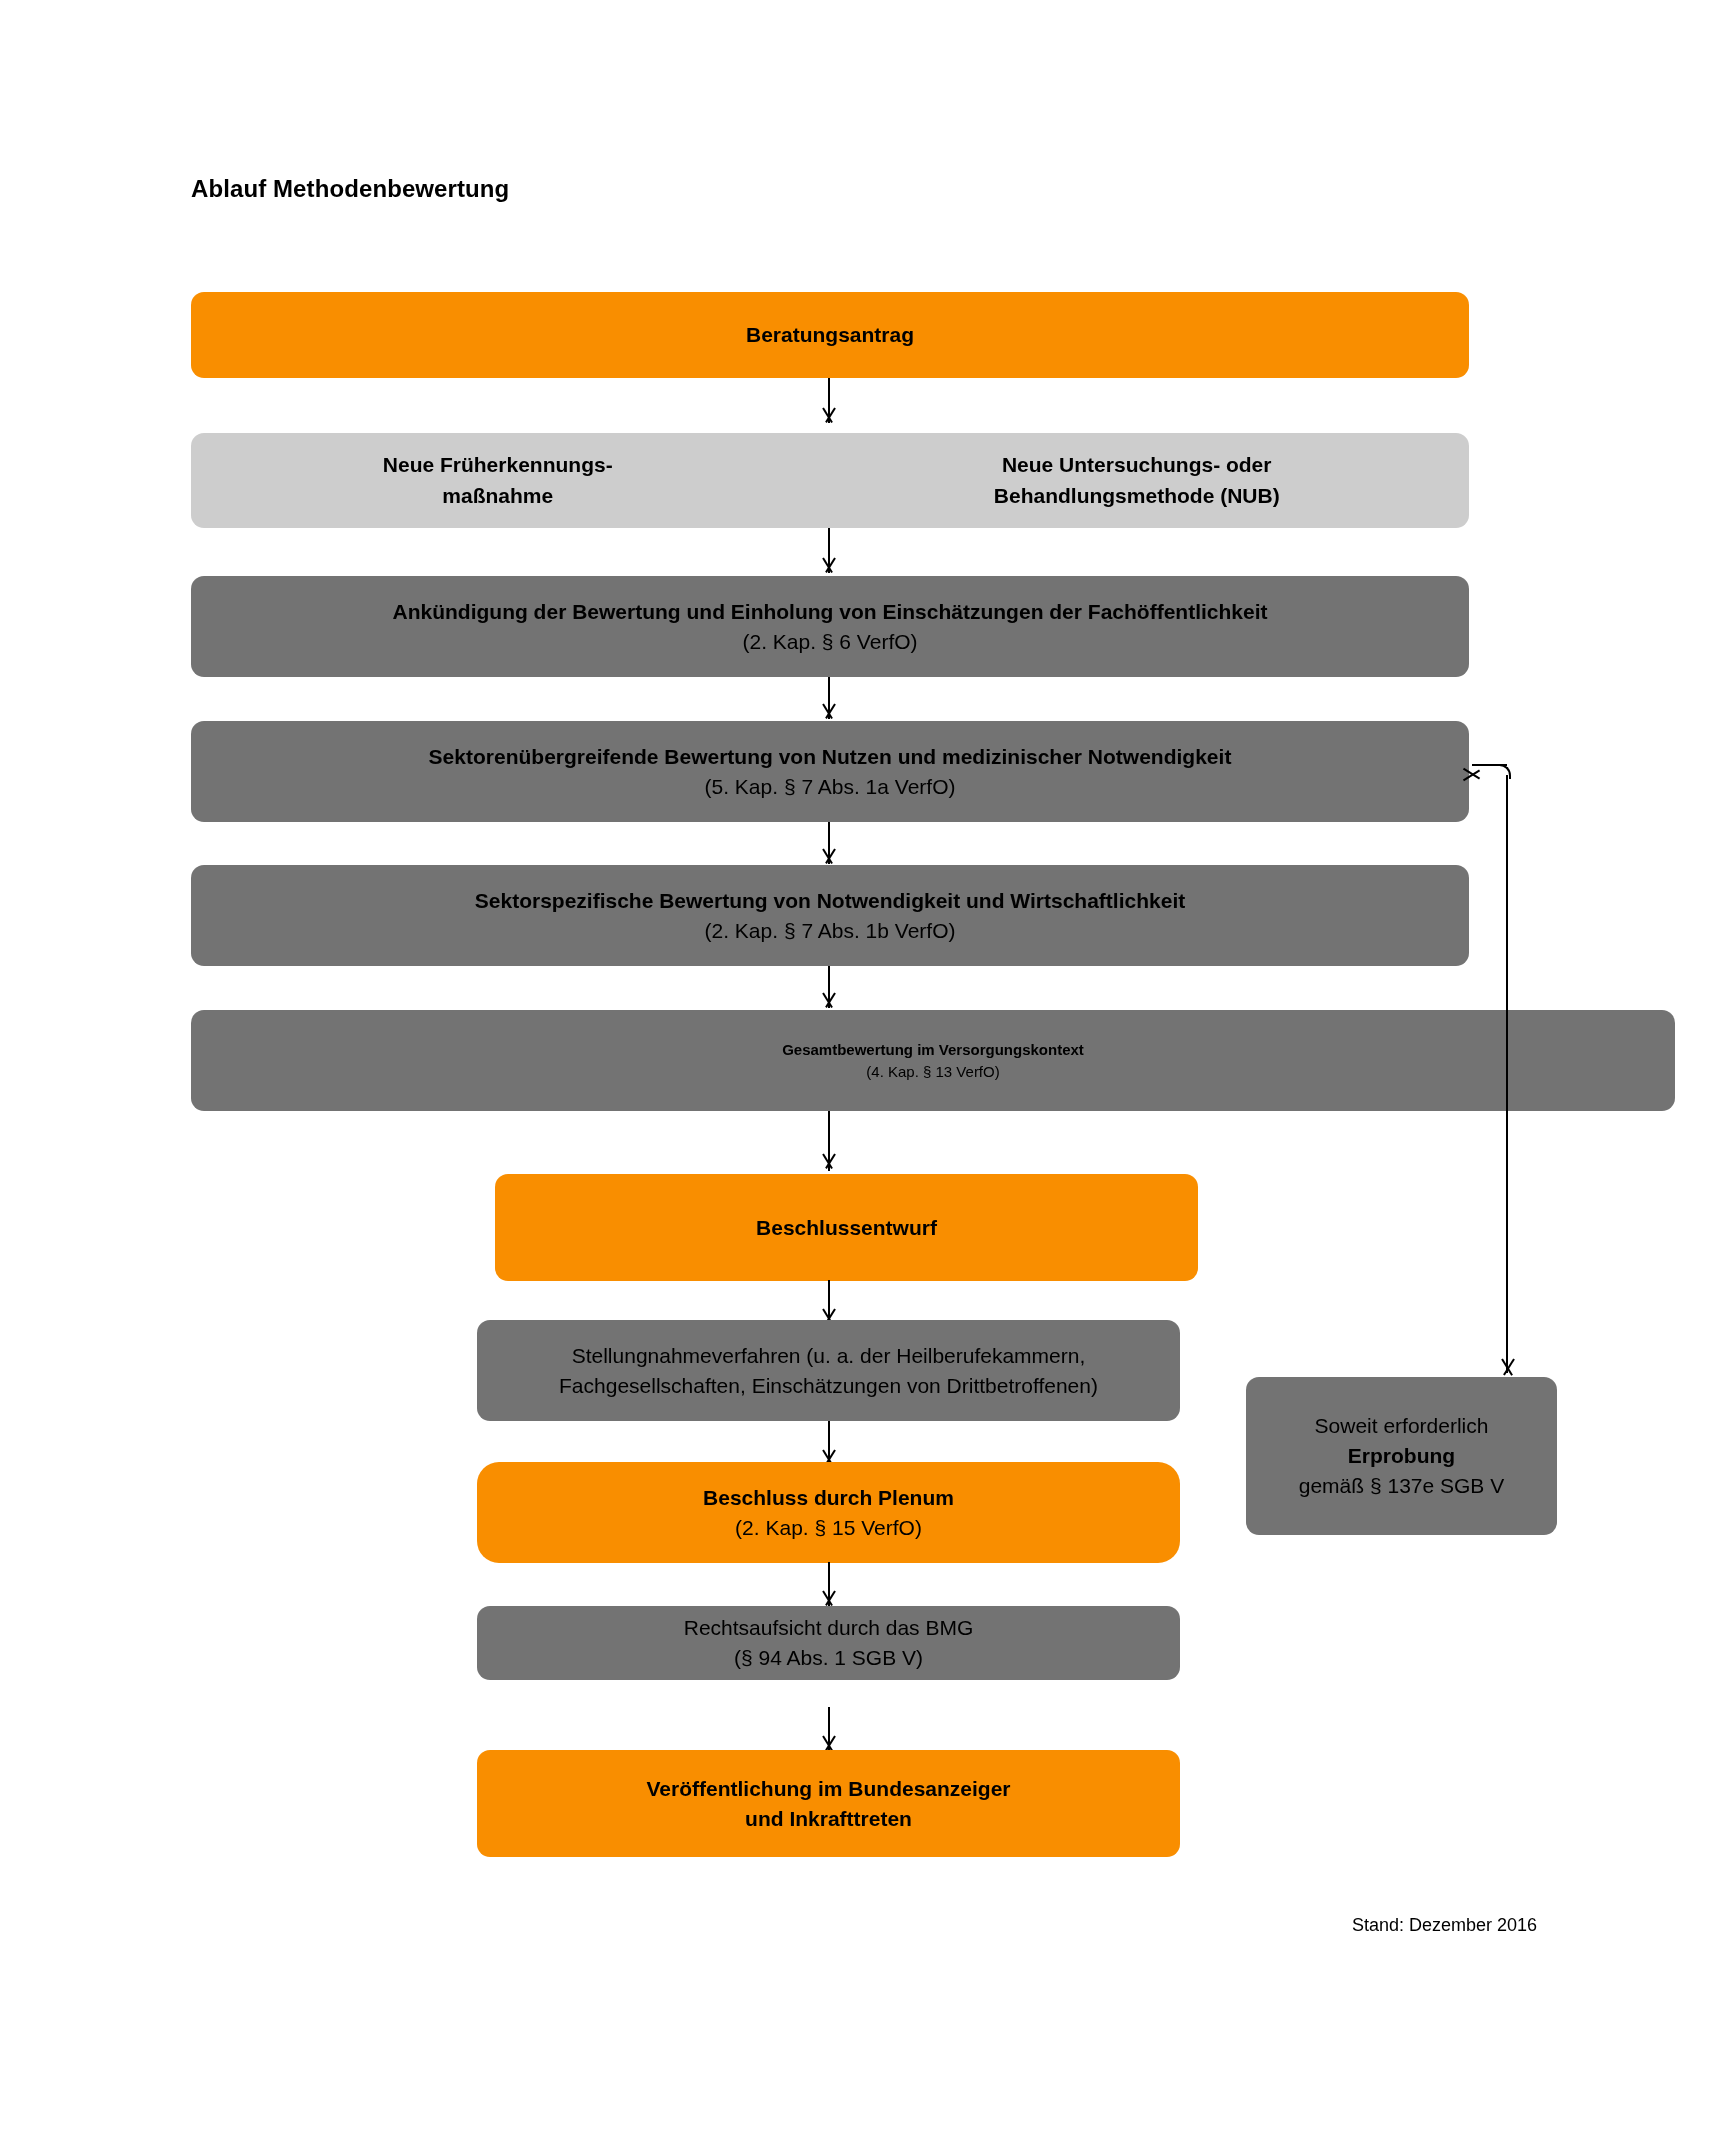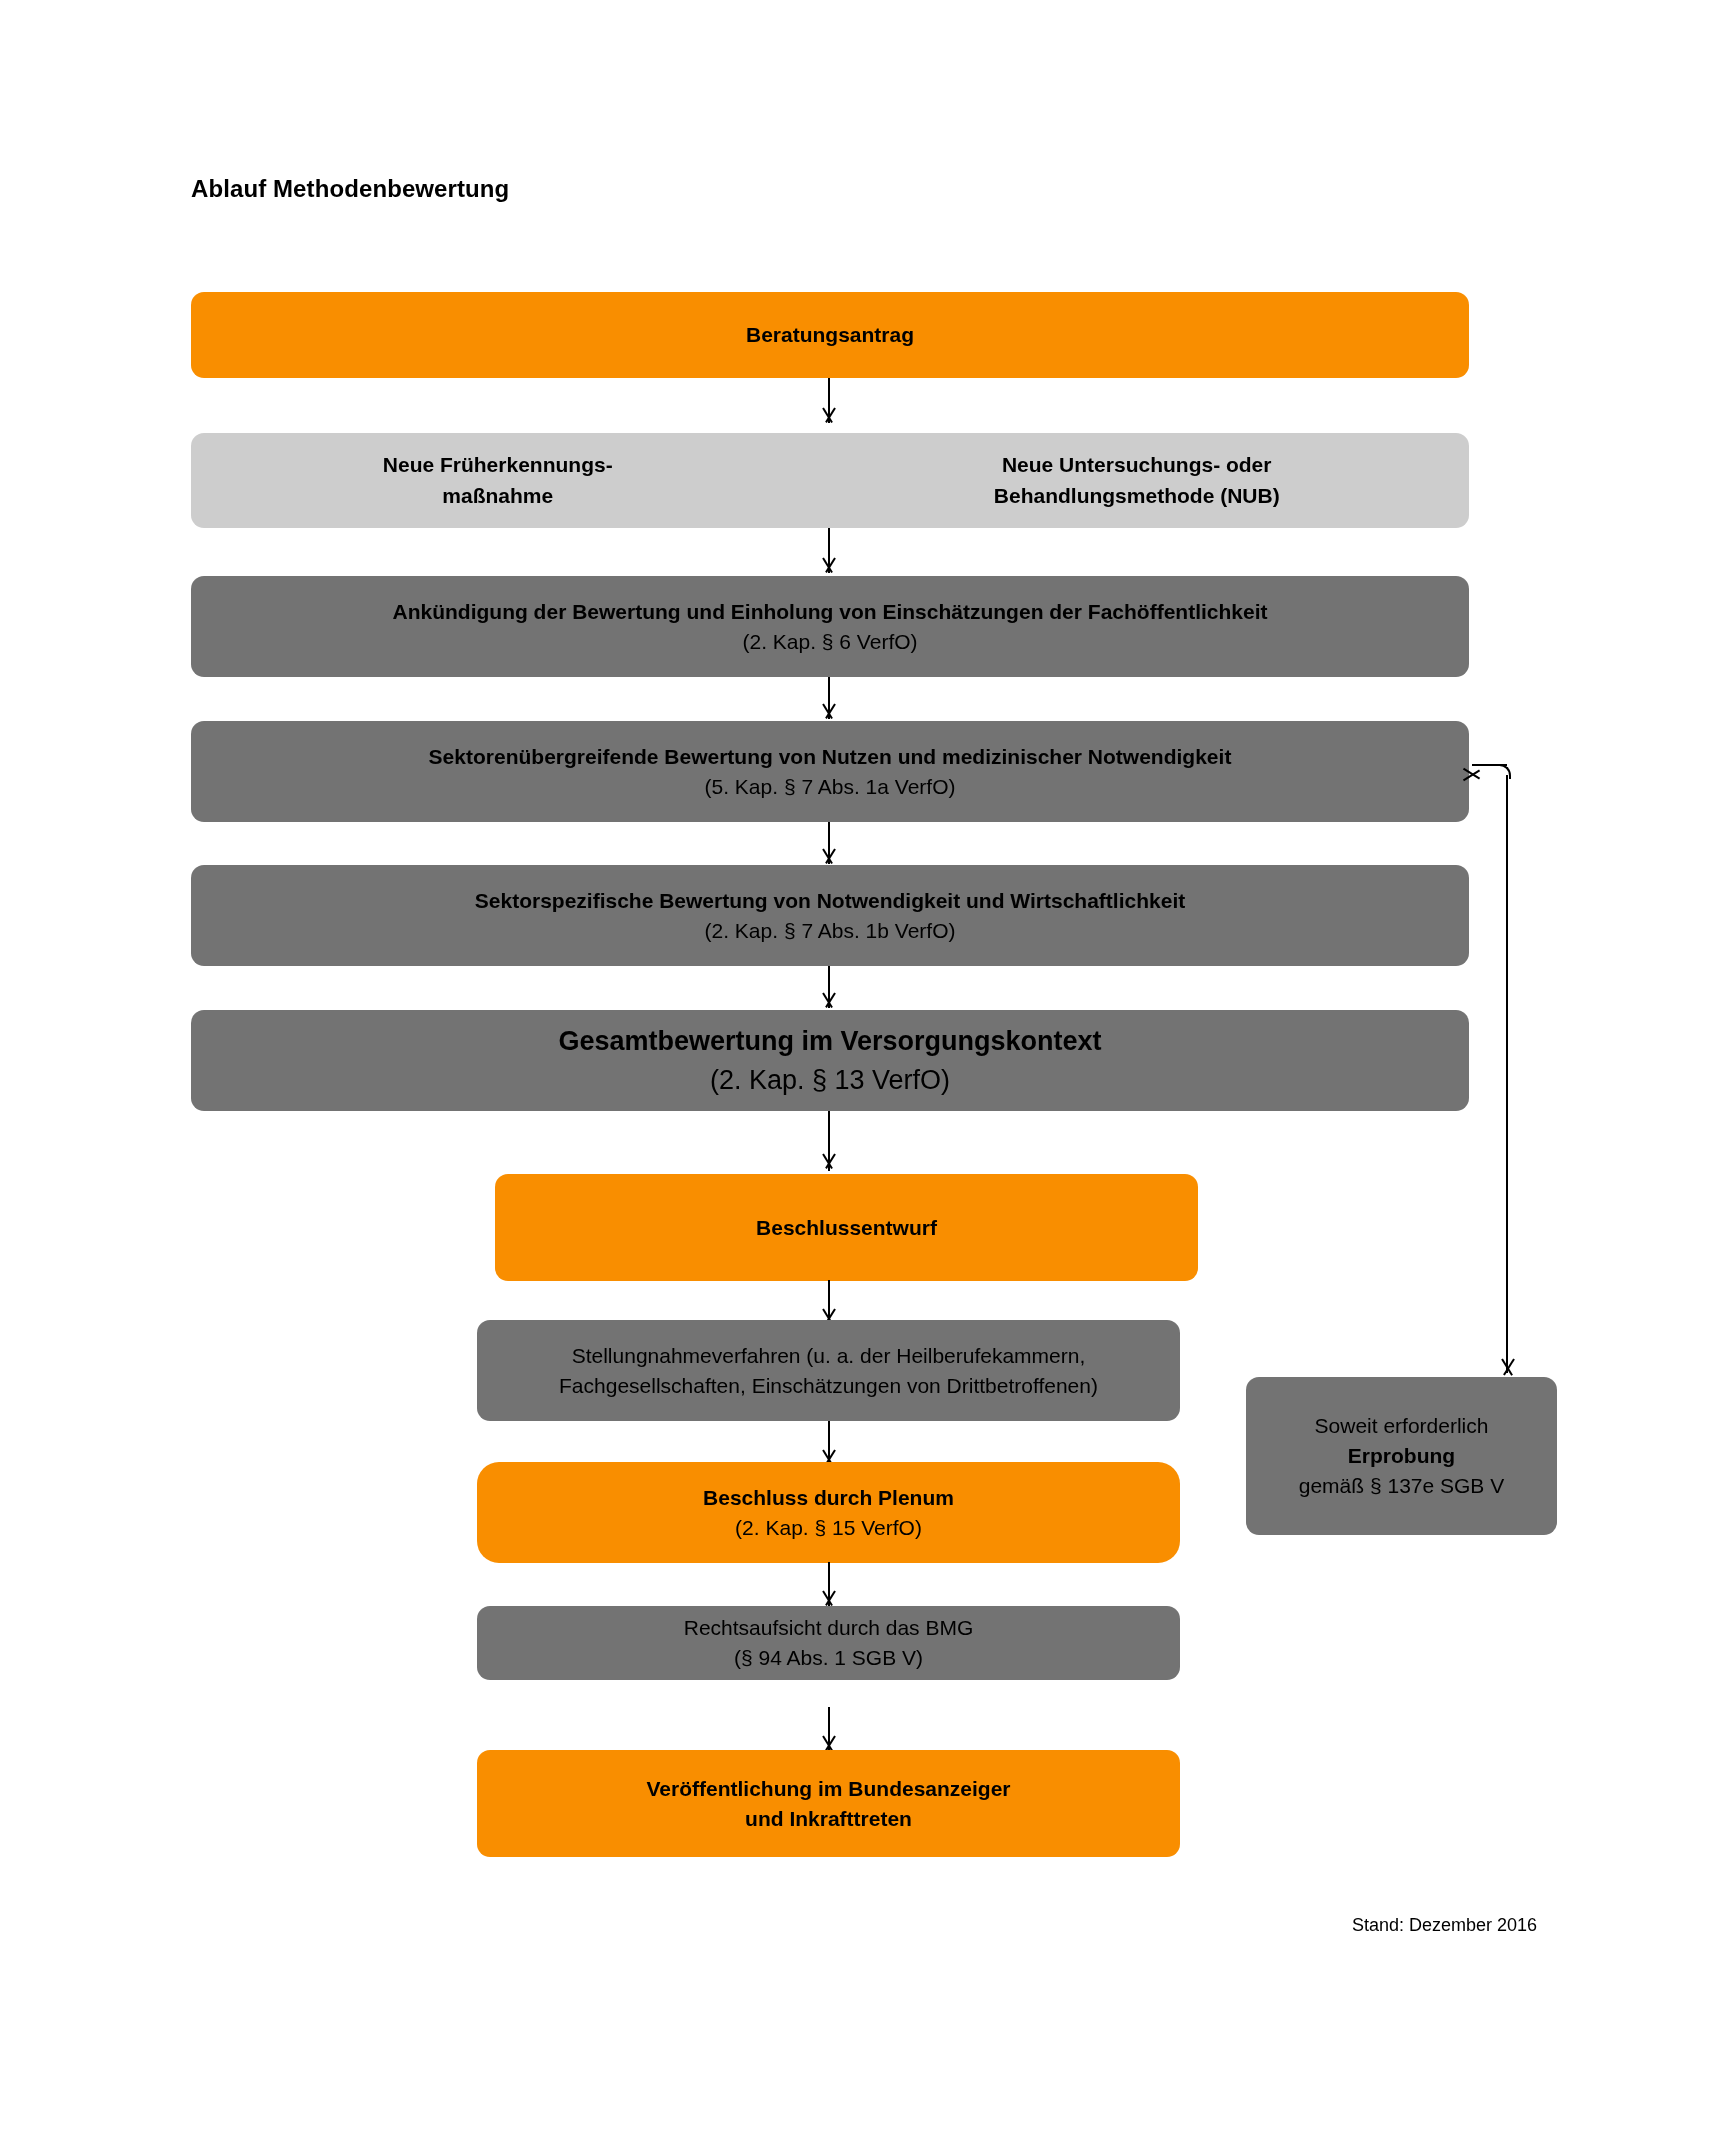--- a/index.html
+++ b/index.html
@@ -232,23 +232,23 @@
   <div class="node fill-peach" style="left:191px; top:865px; width:1278px; height:101px; font-size:21px;">
     <span class="line bold">Sektorspezifische Bewertung von Notwendigkeit und Wirtschaftlichkeit</span>
     <span class="line reg">(2. Kap. § 7 Abs. 1b VerfO)</span>
   </div>
 
   <div class="arrow-down" style="left:829px; top:966px;">
     <div class="shaft" style="height:42px;"></div>
     <div class="head" style="top:27px;"></div>
   </div>
 
-  <div class="node fill-peach" style="left:191px; top:1010px; width:1278px; height:101px; font-size:27px;">
+  <div class="node fill-peach" style="left:191px; top:1010px; width:1484px; height:101px; font-size:15px;">
     <span class="line bold">Gesamtbewertung im Versorgungskontext</span>
-    <span class="line reg">(2. Kap. § 13 VerfO)</span>
+    <span class="line reg">(4. Kap. § 13 VerfO)</span>
   </div>
 
   <div class="arrow-down" style="left:829px; top:1111px;">
     <div class="shaft" style="height:60px;"></div>
     <div class="head" style="top:43px;"></div>
   </div>
 
   <div class="node fill-orange" style="left:477px; top:1174px; width:703px; height:107px; font-size:21px;margin-left:18px;">
     <span class="line bold">Beschlussentwurf</span>
   </div>

